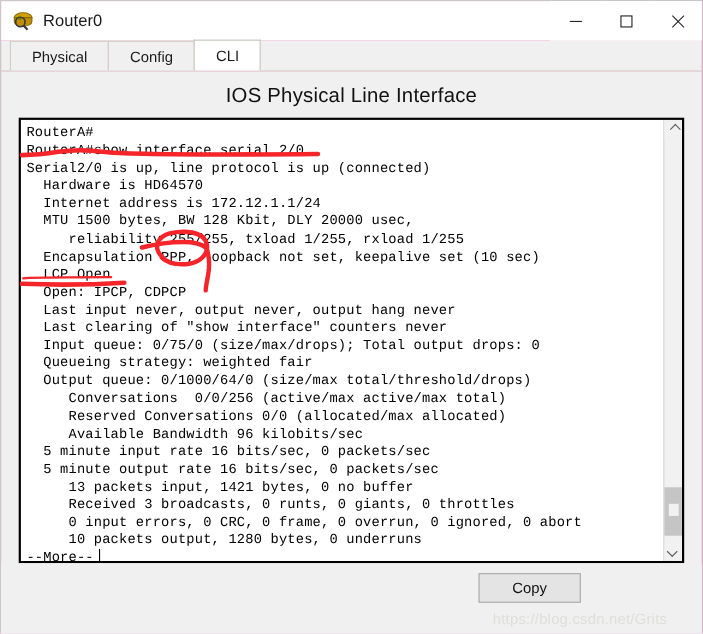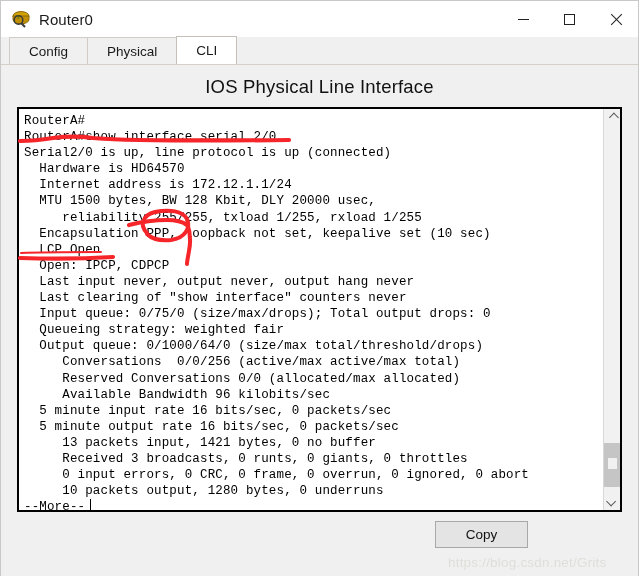--- a/index.html
+++ b/index.html
@@ -290,22 +290,22 @@
       <button class="win-btn">
         <span class="glyph-max"></span>
       </button>
       <button class="win-btn close">
         <span class="glyph-close"></span>
       </button>
     </div>
   </div>
 
   <div class="tabstrip">
+    <div class="tab">Physical</div>
     <div class="tab">Config</div>
-    <div class="tab">Physical</div>
     <div class="tab active">CLI</div>
   </div>
 
   <div class="content">
 
     <div class="page-title">IOS Physical Line Interface</div>
 
     <div class="terminal-wrap">
       <div class="terminal" id="terminal"><div class="term-line">RouterA#</div><div class="term-line">RouterA#show interface serial 2/0</div><div class="term-line">Serial2/0 is up, line protocol is up (connected)</div><div class="term-line">  Hardware is HD64570</div><div class="term-line">  Internet address is 172.12.1.1/24</div><div class="term-line">  MTU 1500 bytes, BW 128 Kbit, DLY 20000 usec,</div><div class="term-line">     reliability 255/255, txload 1/255, rxload 1/255</div><div class="term-line">  Encapsulation PPP, loopback not set, keepalive set (10 sec)</div><div class="term-line">  LCP Open</div><div class="term-line">  Open: IPCP, CDPCP</div><div class="term-line">  Last input never, output never, output hang never</div><div class="term-line">  Last clearing of "show interface" counters never</div><div class="term-line">  Input queue: 0/75/0 (size/max/drops); Total output drops: 0</div><div class="term-line">  Queueing strategy: weighted fair</div><div class="term-line">  Output queue: 0/1000/64/0 (size/max total/threshold/drops)</div><div class="term-line">     Conversations  0/0/256 (active/max active/max total)</div><div class="term-line">     Reserved Conversations 0/0 (allocated/max allocated)</div><div class="term-line">     Available Bandwidth 96 kilobits/sec</div><div class="term-line">  5 minute input rate 16 bits/sec, 0 packets/sec</div><div class="term-line">  5 minute output rate 16 bits/sec, 0 packets/sec</div><div class="term-line">     13 packets input, 1421 bytes, 0 no buffer</div><div class="term-line">     Received 3 broadcasts, 0 runts, 0 giants, 0 throttles</div><div class="term-line">     0 input errors, 0 CRC, 0 frame, 0 overrun, 0 ignored, 0 abort</div><div class="term-line">     10 packets output, 1280 bytes, 0 underruns</div><div class="term-line">--More--<span class="cursor-block"></span></div></div>
 

